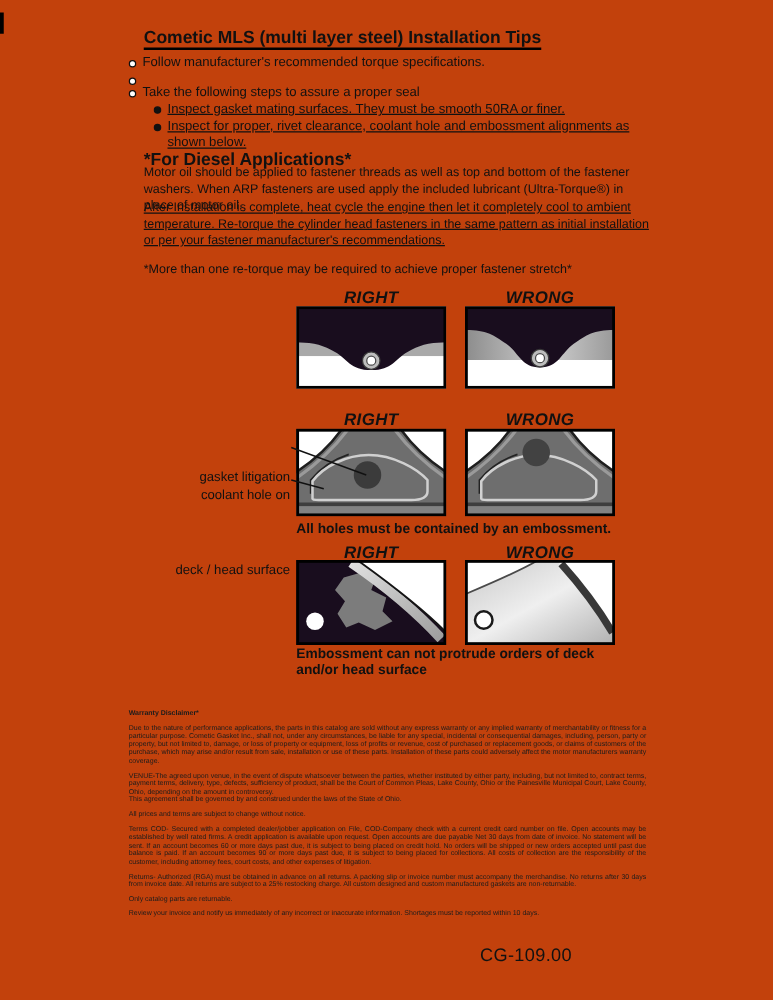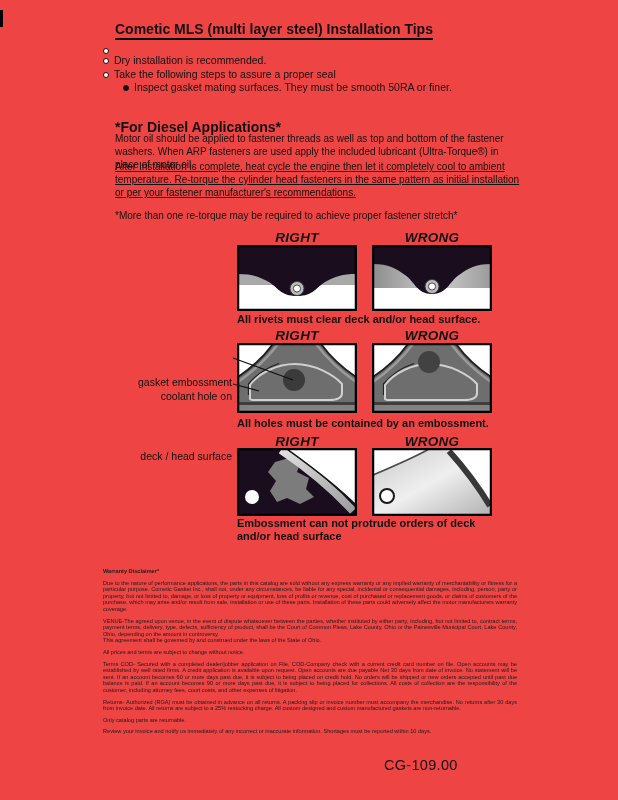--- a/index.html
+++ b/index.html
@@ -1,25 +1,25 @@
 <!DOCTYPE html>
 <html><head>
 <meta charset="utf-8">
 <style>
   html,body{margin:0;padding:0;background:#e8e8e8;}
-  .page{position:relative;width:618px;height:800px;background:#ef4444;
+  .page{position:relative;width:618px;height:800px;background:#c2410c;
         font-family:"Liberation Sans","DejaVu Sans",sans-serif;color:#111;overflow:hidden;}
   .reg-mark{position:absolute;left:0;top:10px;width:3px;height:17px;background:#000;}
   .title{position:absolute;left:115px;top:21px;font-size:14px;font-weight:bold;
          border-bottom:2px solid #000;padding-bottom:1px;white-space:nowrap;}
   .bullets{position:absolute;left:103px;top:44px;width:420px;font-size:10.5px;line-height:13.5px;}
   .b-row{display:flex;align-items:flex-start;}
   .b-row .dot{flex:0 0 auto;width:4px;height:4px;border:1px solid #111;border-radius:50%;
               margin:4px 5px 0 0;background:#fff;}
-  .b-row.sub{margin-left:20px;}
+  .b-row.sub{margin-left:20px;text-decoration:underline;}
   .b-row.sub .dot{background:#111;}
   .diesel-head{position:absolute;left:115px;top:119px;font-size:14px;font-weight:bold;}
   .para{position:absolute;left:115px;width:405px;font-size:10px;line-height:13px;}
   .p1{top:132px;}
   .p2{top:160px;text-decoration:underline;}
   .pnote{top:209px;}
   .dg-head{position:absolute;width:120px;text-align:center;font-size:13.5px;font-weight:bold;letter-spacing:.3px;font-style:italic;}
   .dg-box{position:absolute;width:120px;}
   .dg-box svg{display:block;}
   .caption{position:absolute;left:237px;width:280px;font-size:11px;font-weight:bold;line-height:13px;}
@@ -37,32 +37,36 @@
 <body>
 
 <div class="page">
   <div class="reg-mark"></div>
 
   <div class="title">Cometic MLS (multi layer steel) Installation Tips</div>
 
   <div class="bullets">
     <div class="b-row">
       <span class="dot"></span>
+      <span>Follow manufacturer's recommended torque specifications.</span>
     </div>
     <div class="b-row">
       <span class="dot"></span>
-      <span>Dry installation is recommended.</span>
     </div>
     <div class="b-row">
       <span class="dot"></span>
       <span>Take the following steps to assure a proper seal</span>
     </div>
     <div class="b-row sub">
       <span class="dot"></span>
       <span>Inspect gasket mating surfaces.  They must be smooth 50RA or finer.</span>
+    </div>
+    <div class="b-row sub">
+      <span class="dot"></span>
+      <span>Inspect for proper, rivet clearance, coolant hole and embossment alignments as shown below.</span>
     </div>
   </div>
 
   <div class="diesel-head">*For Diesel Applications*</div>
   <div class="para p1">Motor oil should be applied to fastener threads as well as top and bottom of the fastener washers. When ARP fasteners are used apply the included lubricant (Ultra-Torque®) in place of motor oil.</div>
   <div class="para p2">After Installation is complete, heat cycle the engine then let it completely cool to ambient temperature. Re-torque the cylinder head fasteners in the same pattern as initial installation or per your fastener manufacturer's recommendations.</div>
   <div class="para pnote">*More than one re-torque may be required to achieve proper fastener stretch*</div>
 
   <div class="dg-head" style="left:237px;top:230px">RIGHT</div>
   <div class="dg-head" style="left:372px;top:230px">WRONG</div>
@@ -89,30 +93,29 @@
       </defs>
       <rect x="0" y="0" width="120" height="66" fill="#ffffff"></rect>
       <rect x="1" y="19" width="118" height="24" fill="url(#g1w)"></rect>
       <rect x="1" y="43" width="118" height="22" fill="#ffffff"></rect>
       <path d="M1,1 H119 V19 C103,19 97,23 87,30 C77,37 75,49 60,49 C45,49 43,37 33,30 C23,23 17,19 1,19 Z" fill="#190d1e"></path>
       <circle cx="60" cy="41.5" r="7" fill="#bdbdbd" stroke="#3a3a3a" stroke-width="1"></circle>
       <circle cx="60" cy="41.5" r="3.6" fill="#ffffff" stroke="#4a4a4a" stroke-width="1"></circle>
       <rect x="1" y="1" width="118" height="64" fill="none" stroke="#000" stroke-width="2.5"></rect>
     </svg>
   </div>
-  <div class="caption" style="top:313px">All rivets must clear deck and/or head surface.</div>
 
   <div class="dg-head" style="left:237px;top:328px">RIGHT</div>
   <div class="dg-head" style="left:372px;top:328px">WRONG</div>
 
   <div class="lbl" style="top:343px">
     <span>coolant hole on</span>
     <span>deck / head surface</span>
   </div>
-  <div class="lbl" style="top:377px">gasket embossment</div>
+  <div class="lbl" style="top:377px">gasket litigation</div>
 
   <div class="dg-box" style="left:237px;top:343px">
     <svg width="120" height="70" viewBox="0 0 120 70">
       <rect x="0" y="0" width="120" height="70" fill="#6e6e6e"></rect>
       <rect x="1" y="59" width="118" height="3" fill="#3e3e3e"></rect>
       <rect x="1" y="62" width="118" height="7" fill="#828282"></rect>
       <path d="M41,1 C32,13 18,27 1,39" stroke="#9a9a9a" stroke-width="2.5" fill="none"></path>
       <path d="M79,1 C88,13 102,27 119,39" stroke="#9a9a9a" stroke-width="2.5" fill="none"></path>
       <path d="M1,1 L36,1 C28,12 16,24 1,34 Z" fill="#ffffff" stroke="#1f1f1f" stroke-width="2"></path>
       <path d="M84,1 L119,1 L119,34 C104,24 92,12 84,1 Z" fill="#ffffff" stroke="#1f1f1f" stroke-width="2"></path>

